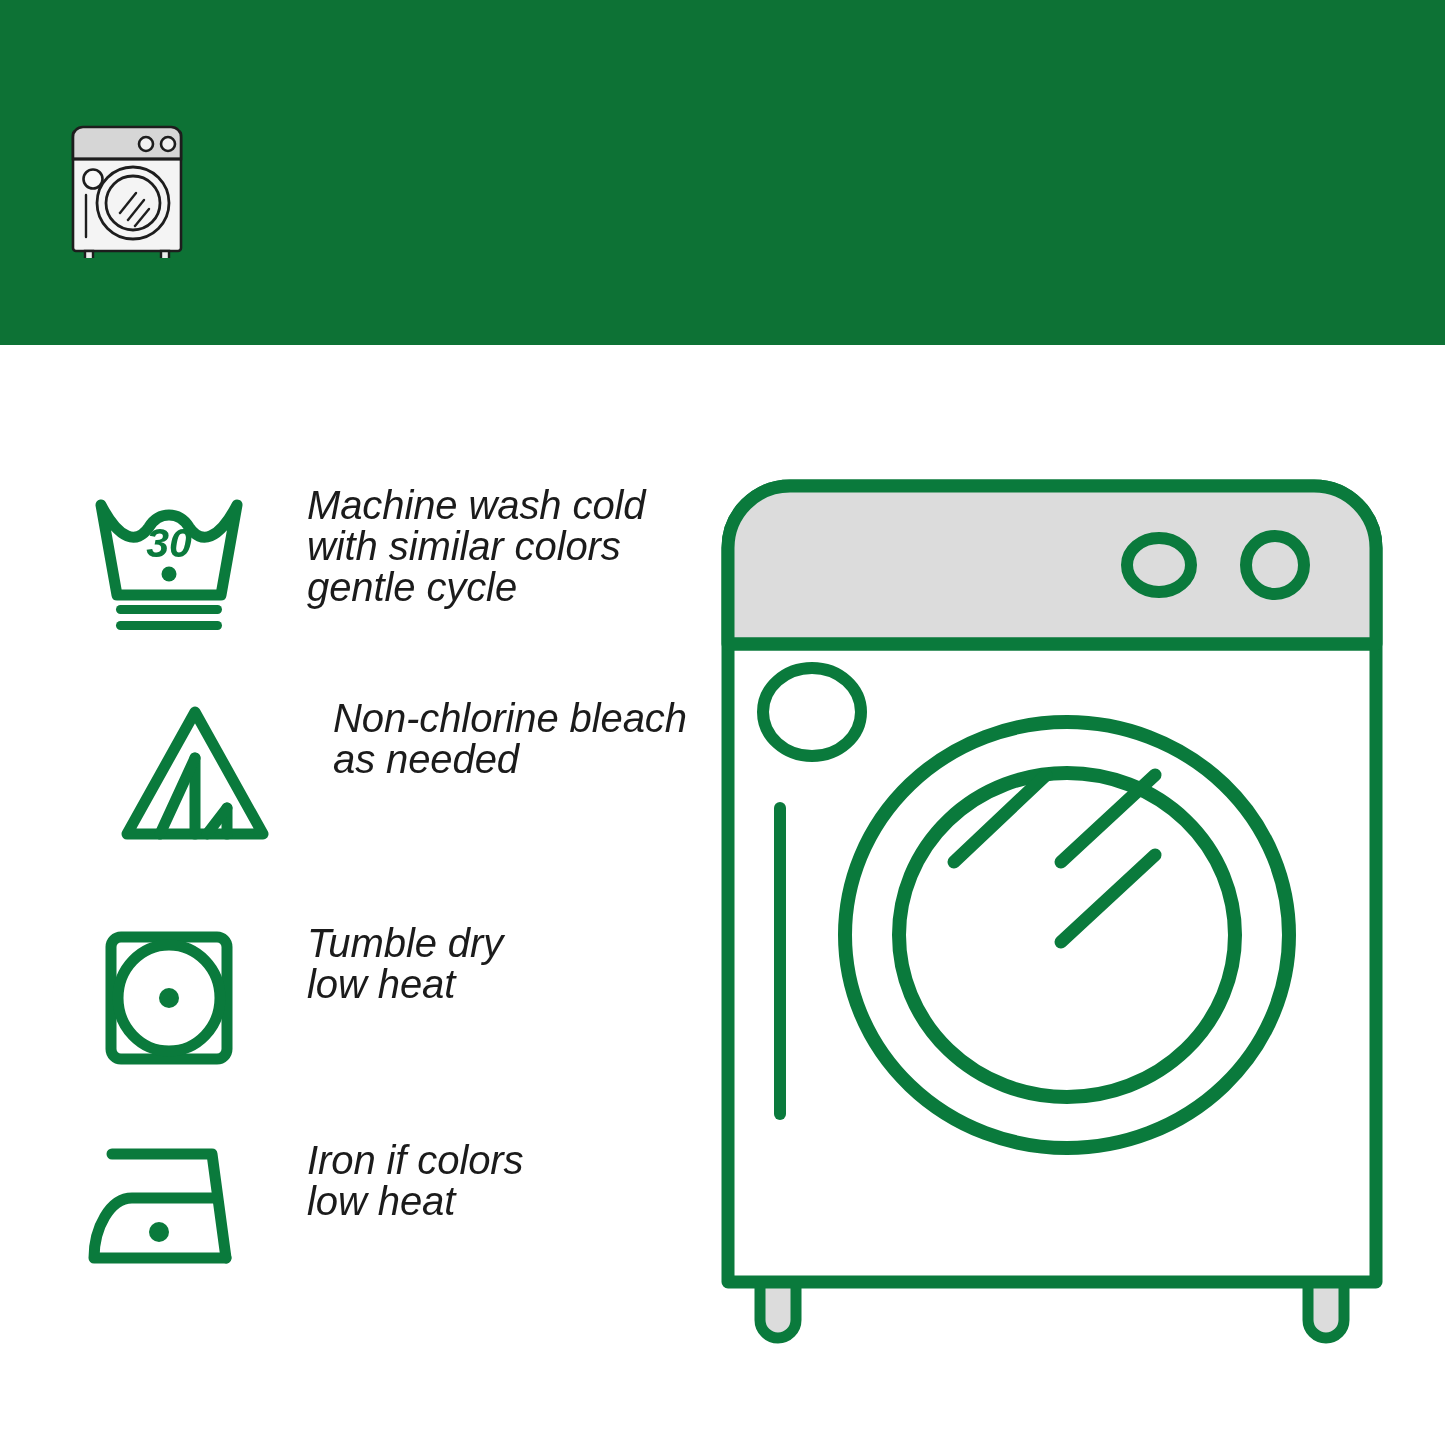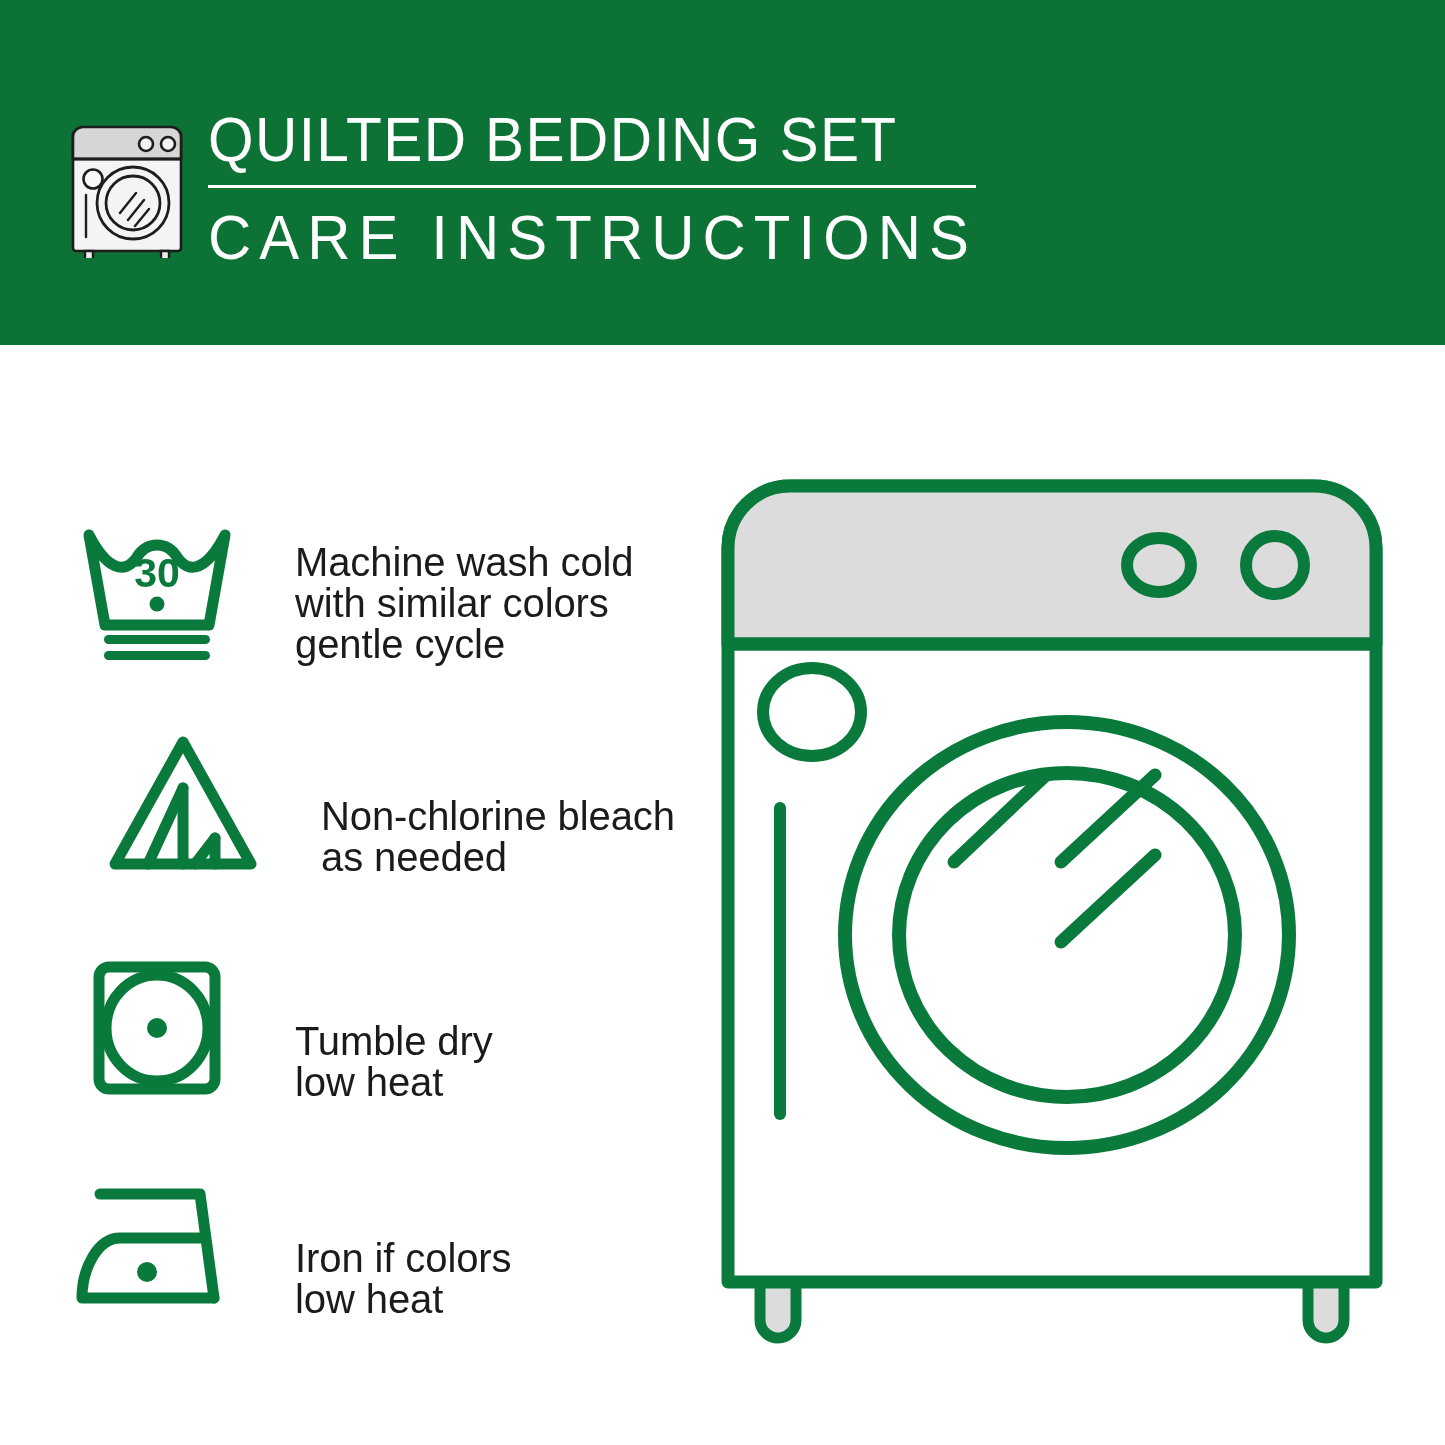--- a/index.html
+++ b/index.html
@@ -74,24 +74,25 @@
   
   .care-list {
     position: absolute;
     left: 0;
     top: 345px;
     width: 700px;
     height: 1100px;
   }
   .care-row {
     position: absolute;
-    left: 4px;
+    left: 16px;
     width: 700px;
     display: flex;
-    align-items: flex-end;
+    align-items: flex-start;
+    font-style: italic;
   }
   .care-row-1 { top: 140px; height: 180px; }
   .care-row-2 { top: 353px; height: 180px; padding-left: 26px; }
   .care-row-3 { top: 578px; height: 180px; }
   .care-row-4 { top: 795px; height: 180px; }
 
   .care-icon {
     flex: 0 0 auto;
     width: 175px;
     margin-left: 65px;
@@ -146,25 +147,20 @@
         <circle cx="70" cy="100" r="27" fill="none" stroke="#1d1d1d" stroke-width="2.8"></circle>
         <line x1="57" y1="110" x2="73" y2="90" stroke="#1d1d1d" stroke-width="2.4" stroke-linecap="round"></line>
         <line x1="65" y1="117" x2="81" y2="97" stroke="#1d1d1d" stroke-width="2.4" stroke-linecap="round"></line>
         <line x1="72" y1="123" x2="86" y2="106" stroke="#1d1d1d" stroke-width="2.4" stroke-linecap="round"></line>
 
         <path d="M22 148 v8 a4 4 0 0 0 8 0 v-8 z" fill="#ededed" stroke="#1d1d1d" stroke-width="2.4"></path>
         <path d="M98 148 v8 a4 4 0 0 0 8 0 v-8 z" fill="#ededed" stroke="#1d1d1d" stroke-width="2.4"></path>
       </svg>
     </div>
 
-    <div class="header-text">
-      <div class="title-main">QUILTED BEDDING SET</div>
-      <div class="title-rule"></div>
-      <div class="title-sub">CARE INSTRUCTIONS</div>
-    </div>
   </div>
 
   <div class="care-list">
 
     <div class="care-row care-row-1">
       <div class="care-icon">
         <svg viewBox="0 0 160 150" width="160" height="150" aria-hidden="true">
           <g fill="none" stroke="#0a7a3c" stroke-width="11" stroke-linecap="round" stroke-linejoin="round">
 
             <path d="M12 20 C 30 55, 48 60, 60 42 C 70 26, 90 26, 100 42

